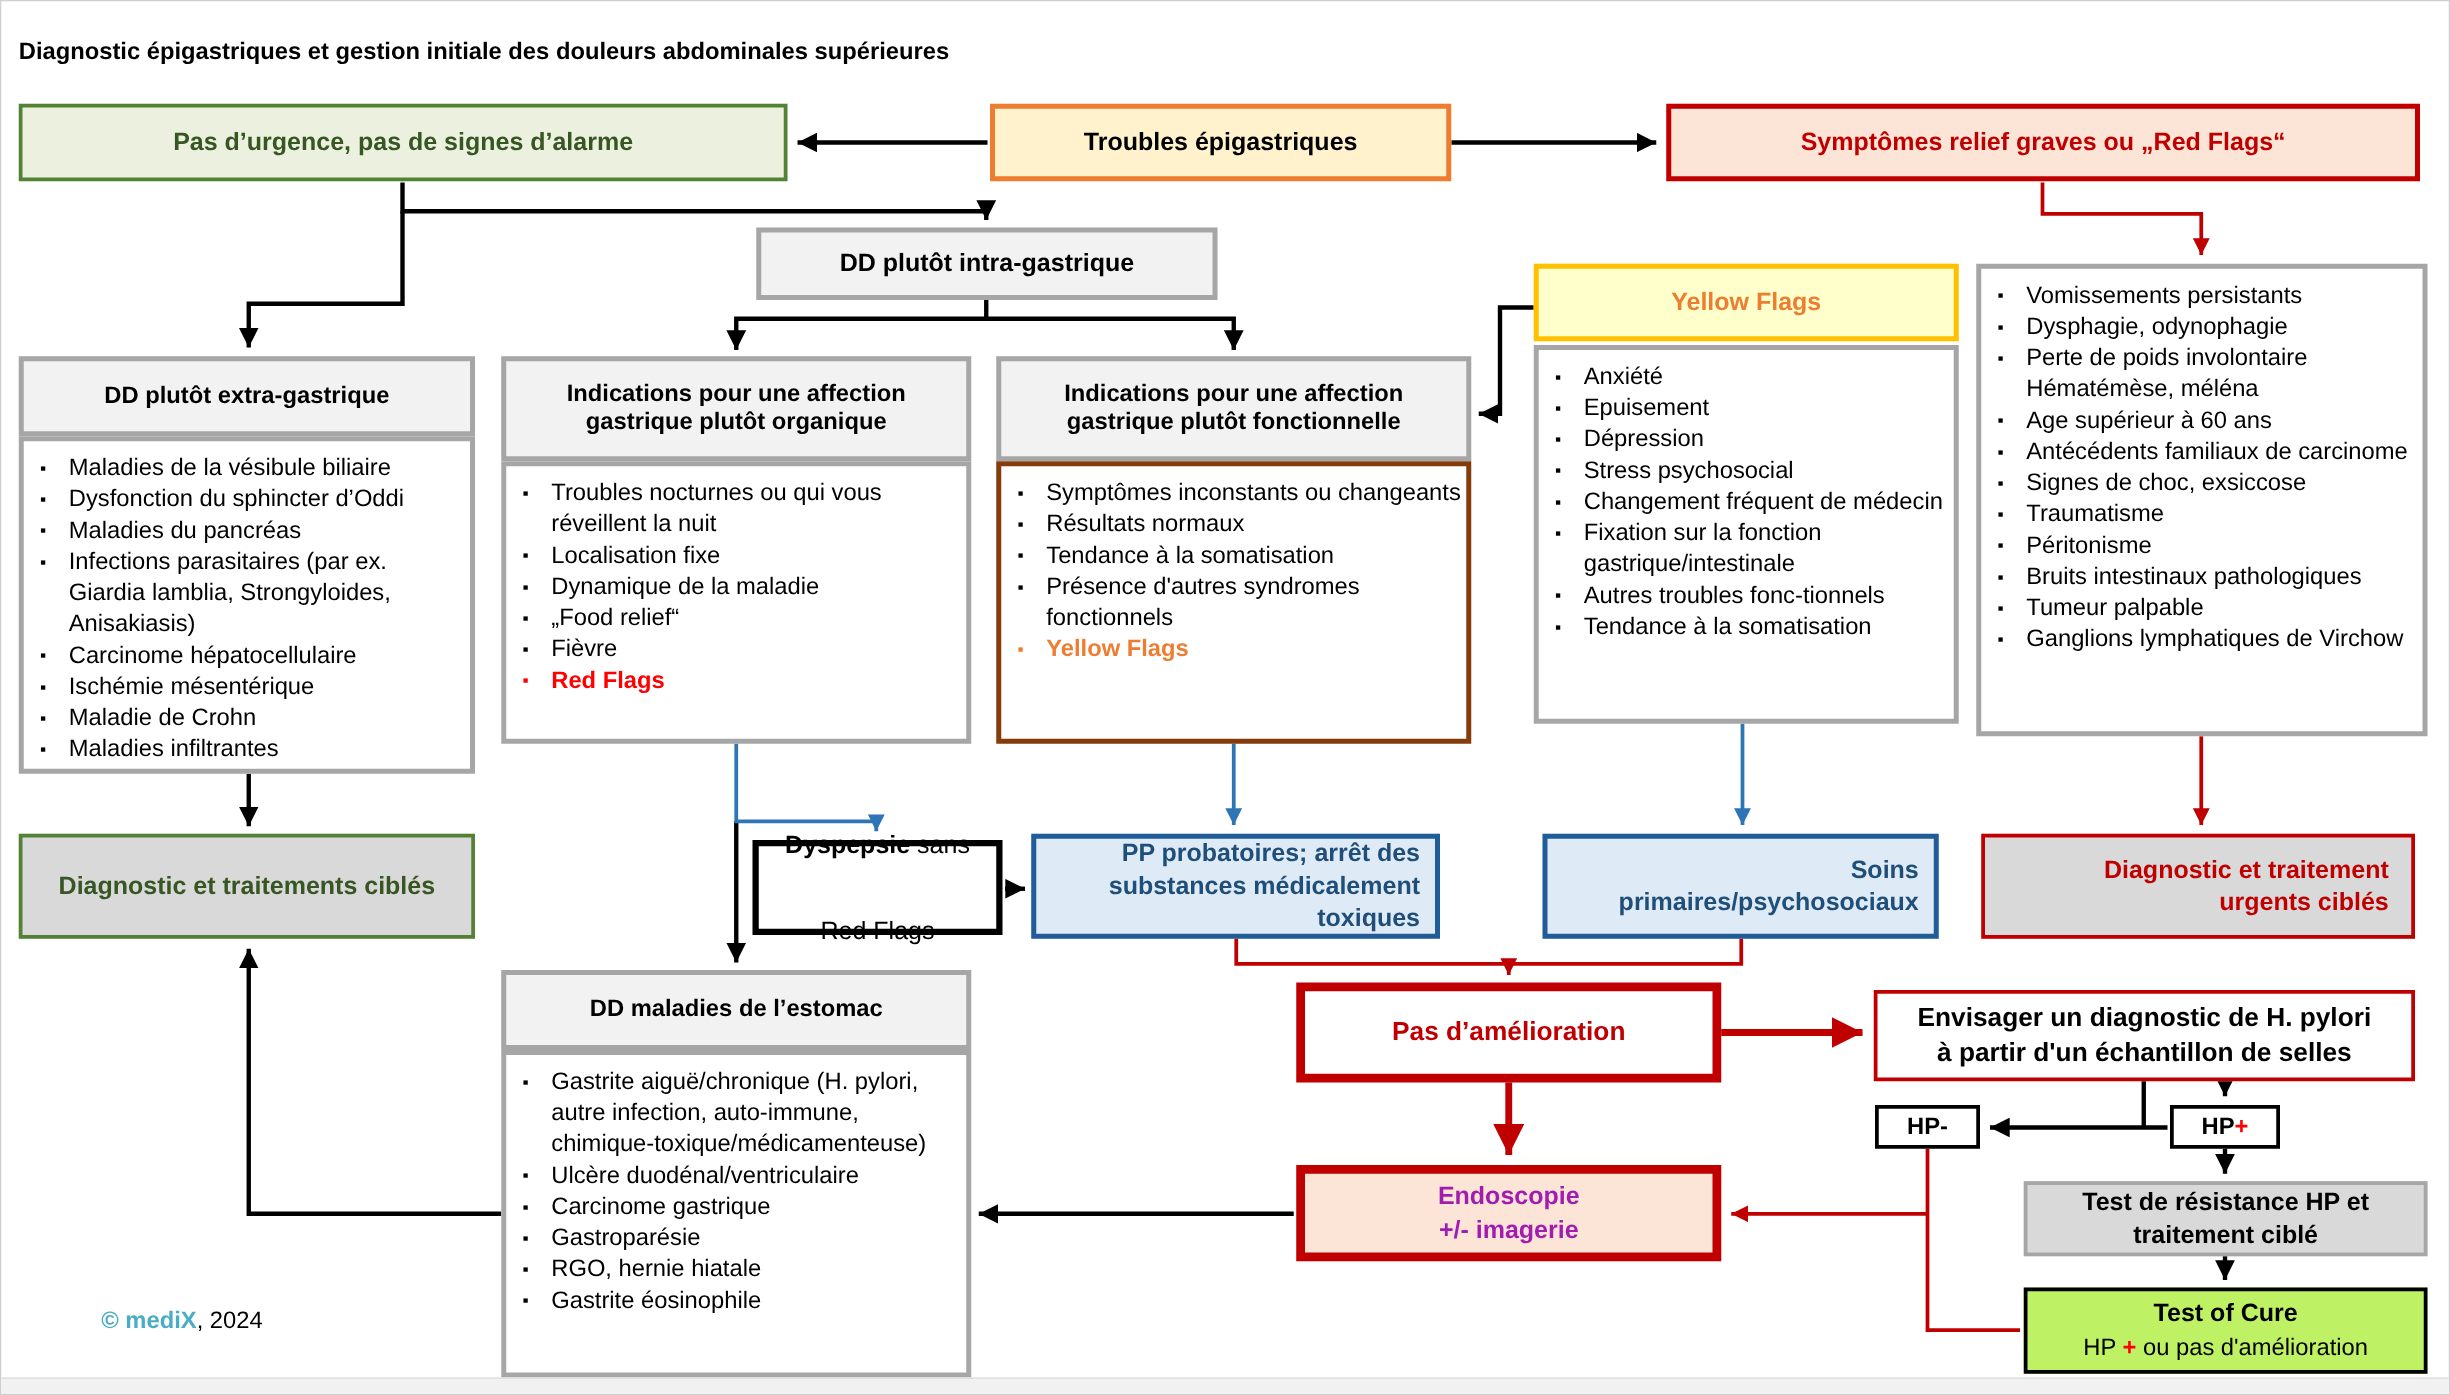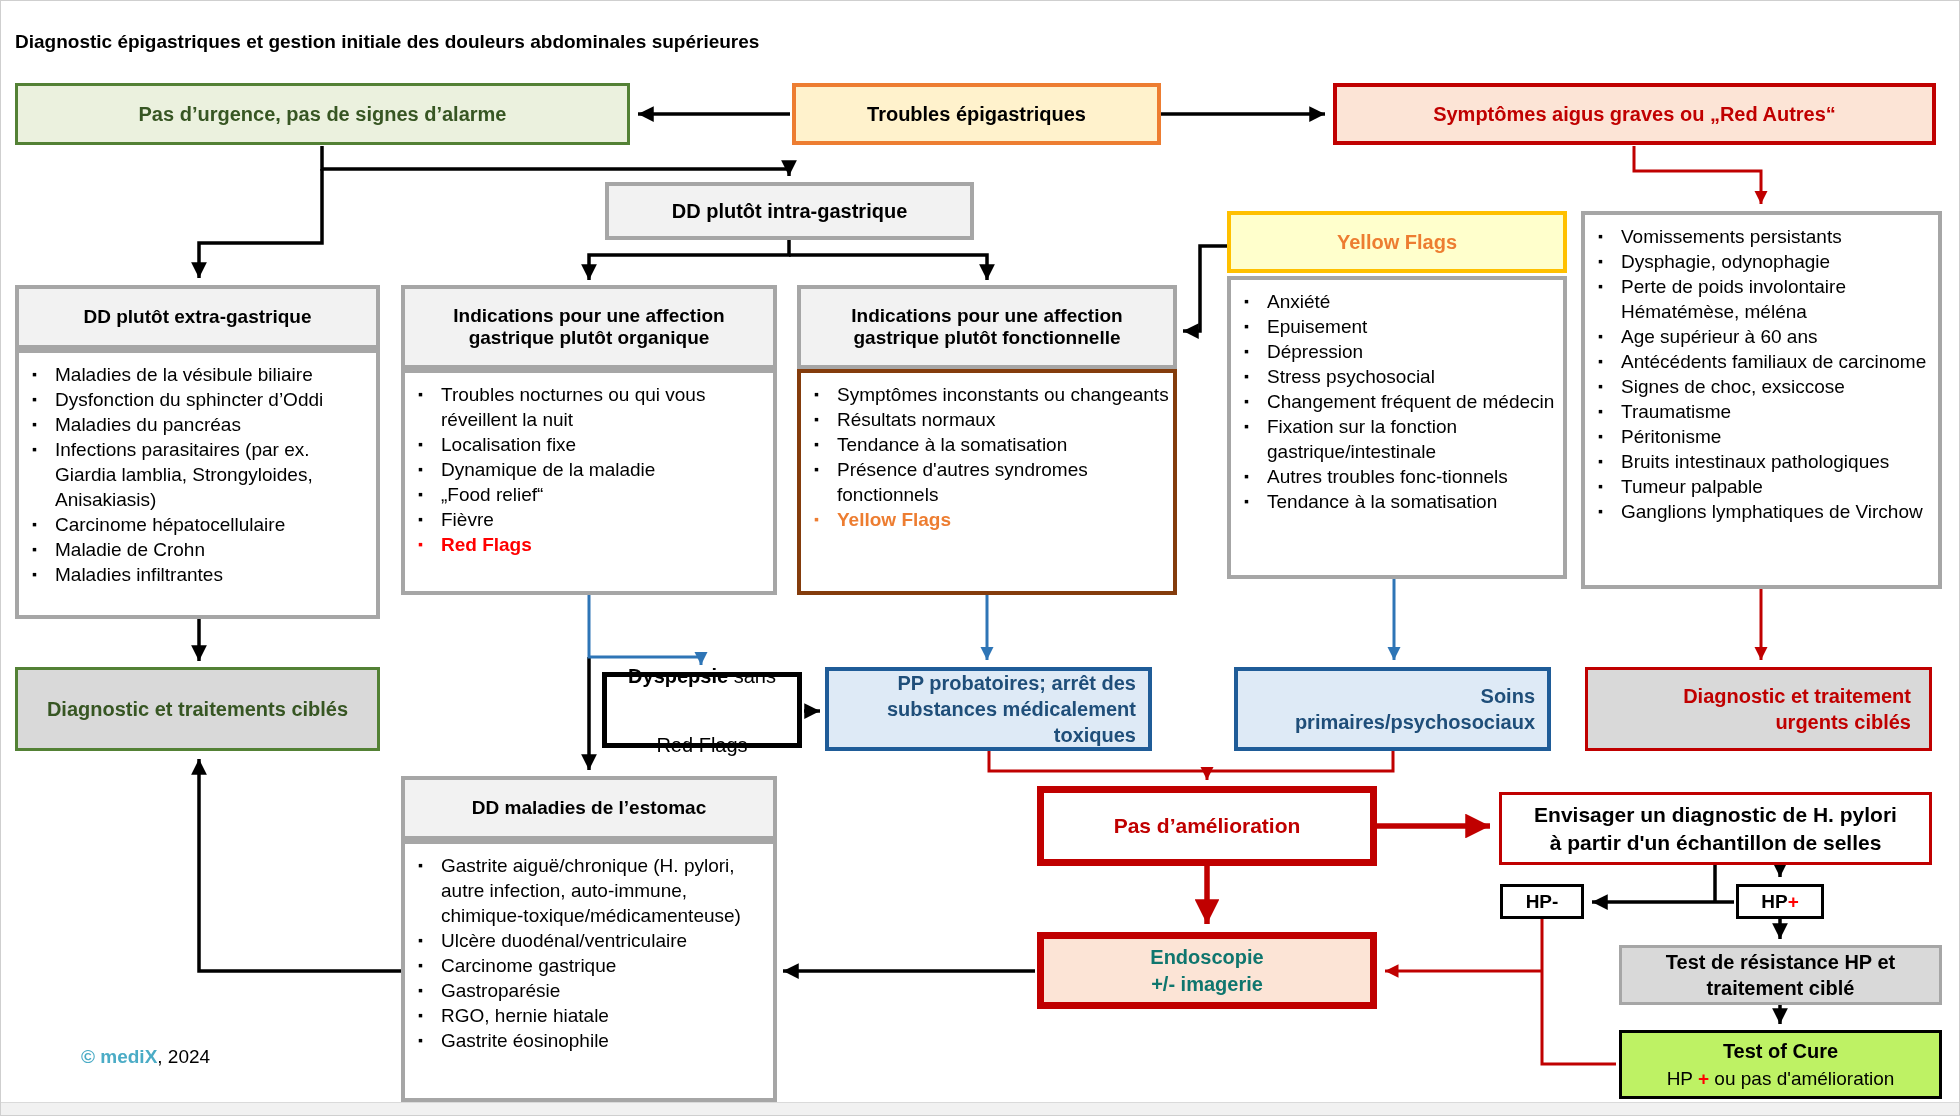--- a/index.html
+++ b/index.html
@@ -19,21 +19,21 @@
   .orange-box{background:#fff2cc;border:4px solid #ed7d31;color:#000;font-size:20px;}
   .redfill-box{background:#fce4d6;border:4px solid #c00000;color:#c00000;font-size:20px;}
   .gray-box{background:#f2f2f2;border:4px solid #a6a6a6;color:#000;font-size:20px;}
   .yellow-box{background:#ffffcc;border:4px solid #ffc000;color:#ed7d31;font-size:20px;}
   .graygreen{background:#d9d9d9;border:3px solid #538135;color:#375623;font-size:20px;}
   .grayred{background:#d9d9d9;border:3px solid #c00000;color:#c00000;font-size:20px;line-height:26px;}
   .blue-box{background:#deeaf6;border:4px solid #1f5c98;color:#1f4e79;font-size:20px;line-height:26px;padding:0 12px;}
   .white-black{background:#fff;border:5px solid #000;color:#000;font-size:20px;line-height:26px;}
   .hp{background:#fff;border:3px solid #000;color:#000;font-size:19px;}
   .thick-red{background:#fff;border:7px solid #c00000;color:#c00000;font-size:21px;}
-  .endo{background:#fce4d6;border:7px solid #c00000;color:#0f766e;font-size:20px;line-height:27px;}
+  .endo{background:#fce4d6;border:7px solid #c00000;color:#a21caf;font-size:20px;line-height:27px;}
   .envisager{background:#fff;border:3px solid #c00000;color:#000;font-size:21px;line-height:28px;}
   .grayplain{background:#d9d9d9;border:3px solid #a6a6a6;color:#000;font-size:20px;line-height:26px;}
   .toc{background:#bef264;border:3px solid #000;color:#000;font-size:20px;line-height:27px;font-weight:bold;}
   .toc .sub{font-weight:normal;font-size:19px;}
   .panel{position:absolute;}
   .panel-header{box-sizing:border-box;border:4px solid #a6a6a6;background:#f2f2f2;
     display:flex;align-items:center;justify-content:center;text-align:center;
     font-weight:bold;font-size:19px;padding:0 10px;}
   .panel-body{box-sizing:border-box;border:4px solid #a6a6a6;background:#fff;overflow:hidden;}
   .panel-body.brown{border-color:#843c0c;border-width:4px;}
@@ -102,36 +102,37 @@
 
   <div id="page-title">Diagnostic épigastriques et gestion initiale des douleurs abdominales supérieures</div>
 
   <div class="box green-box" style="left:14px;top:82px;width:615px;height:62px;">
     <span>Pas d’urgence, pas de signes d’alarme</span>
   </div>
   <div class="box orange-box" style="left:791px;top:82px;width:369px;height:62px;">
     <span>Troubles épigastriques</span>
   </div>
   <div class="box redfill-box" style="left:1332px;top:82px;width:603px;height:62px;">
-    <span>Symptômes aigus graves ou „Red Autres“</span>
+    <span>Symptômes relief graves ou „Red Flags“</span>
   </div>
 
   <div class="box gray-box" style="left:604px;top:181px;width:369px;height:58px;">
     <span>DD plutôt intra-gastrique</span>
   </div>
 
   <div class="panel" style="left:14px;top:284px;width:365px;">
     <div class="panel-header" style="width:365px;height:64px;">DD plutôt extra-gastrique</div>
     <div class="panel-body" style="width:365px;height:270px;">
       <ul>
           <li>Maladies de la vésibule biliaire</li>
           <li>Dysfonction du sphincter d’Oddi</li>
           <li>Maladies du pancréas</li>
           <li>Infections parasitaires (par ex. Giardia lamblia, Strongyloides, Anisakiasis)</li>
           <li>Carcinome hépatocellulaire</li>
+          <li>Ischémie mésentérique</li>
           <li>Maladie de Crohn</li>
           <li>Maladies infiltrantes</li>
         </ul>
     </div>
   </div>
 
   <div class="panel" style="left:400px;top:284px;width:376px;">
     <div class="panel-header" style="width:376px;height:84px;">Indications pour une affection gastrique plutôt organique</div>
     <div class="panel-body" style="width:376px;height:226px;">
       <ul>

